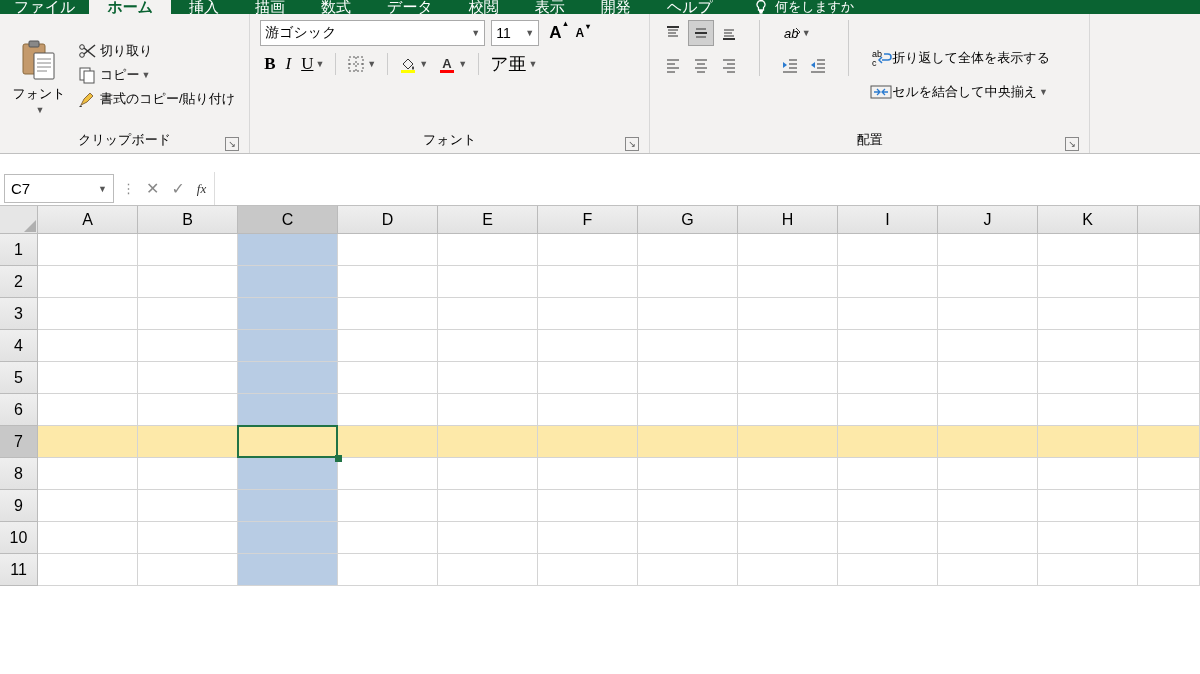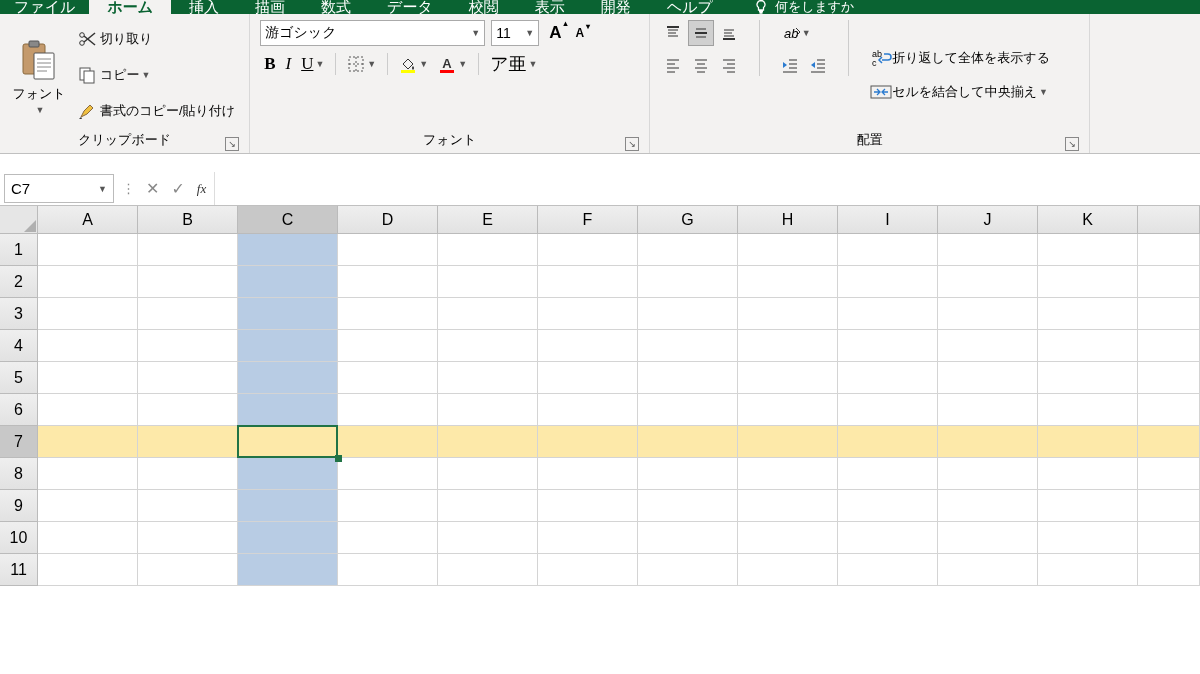--- a/index.html
+++ b/index.html
@@ -12,21 +12,21 @@
 .tab.file { padding: 0 14px; }
 .tell-me { display: flex; align-items: center; gap: 6px; padding: 0 12px; margin-left: 10px; }
 .bulb { width: 16px; height: 16px; }
 
 
 .ribbon { background: #f3f2f1; height: 140px; display: flex; border-bottom: 1px solid #c0c0c0; }
 .group { border-right: 1px solid #d8d8d8; padding: 6px 10px 0 10px; display: flex; flex-direction: column; position: relative; }
 .group-body { flex: 1; display: flex; }
 .group-label { text-align: center; font-size: 13px; padding: 2px 0 4px 0; position: relative; font-weight: normal; }
 .dialog-launcher { position: absolute; right: 0; bottom: 2px; width: 14px; height: 14px; border: 1px solid #888; display: flex; align-items: center; justify-content: center; font-size: 9px; color: #555; cursor: pointer; }
-.vcol { display: flex; flex-direction: column; justify-content: center; gap: 12px; }
+.vcol { display: flex; flex-direction: column; justify-content: center; gap: 0; }
 .small-btn { height: 24px; display: flex; align-items: center; padding: 0 3px; cursor: pointer; border: 1px solid transparent; }
 .dd { font-size: 9px; color: #555; margin-left: 2px; }
 .big-btn { display: flex; flex-direction: column; align-items: center; justify-content: center; width: 58px; cursor: pointer; gap: 4px; padding-top: 6px; }
 .big-btn .lbl { font-size: 13px; text-align: center; line-height: 1.1; }
 
 
 .icon-paste { width: 38px; height: 44px; }
 .icon-cut, .icon-copy, .icon-brush { width: 18px; height: 18px; margin-right: 4px; }
 
 

